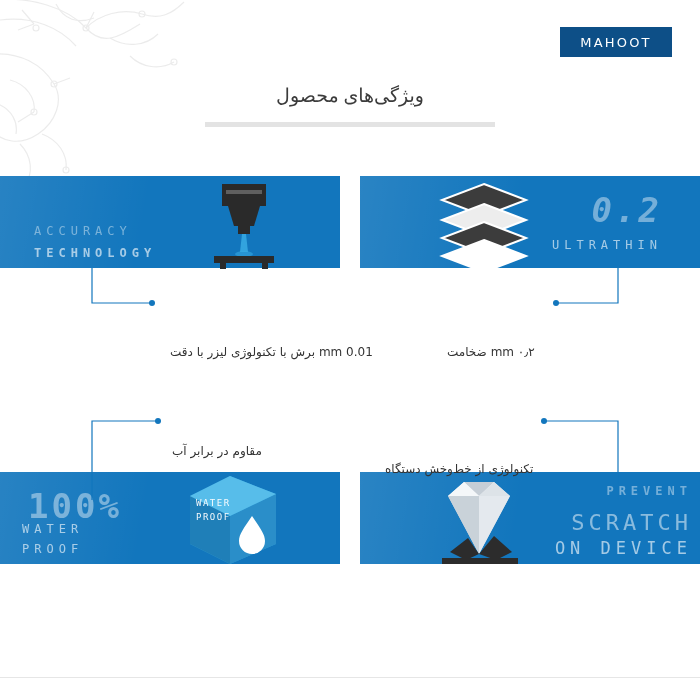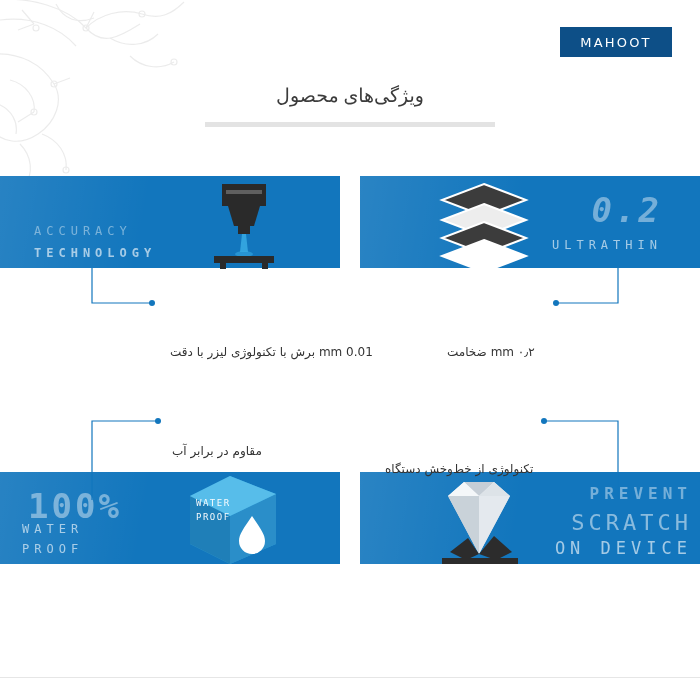--- a/index.html
+++ b/index.html
@@ -123,21 +123,21 @@
   
   #b2-num  { right: 52px; top: 14px; font-style: italic; }
   #b2-sub1 { right: 52px; top: 62px; }
 
   
   #b3-num  { left: 34px;  top: 14px; margin-left: 8px; }
   #b3-sub1 { left: 36px;  top: 50px; }
   #b3-sub2 { left: 36px;  top: 70px; }
 
   
-  #b4-num  { right: 22px; top: 12px; font-size: 16px; letter-spacing: 5px; }
+  #b4-num  { right: 22px; top: 12px; font-size: 12px; letter-spacing: 5px; }
   #b4-sub1 { right: 22px; top: 38px; font-size: 22px; letter-spacing: 4px; color: rgba(255,255,255,0.50); text-align: center; }
   #b4-sub2 { right: 22px; top: 66px; font-size: 17px; letter-spacing: 5px; }
 
   
   .icon-holder {
     position: absolute;
     pointer-events: none;
   }
   #icon-laser  { left: 196px; top: 176px;  width: 96px;  height: 96px; }
   #icon-layers { left: 430px; top: 178px;  width: 108px; height: 92px; }

